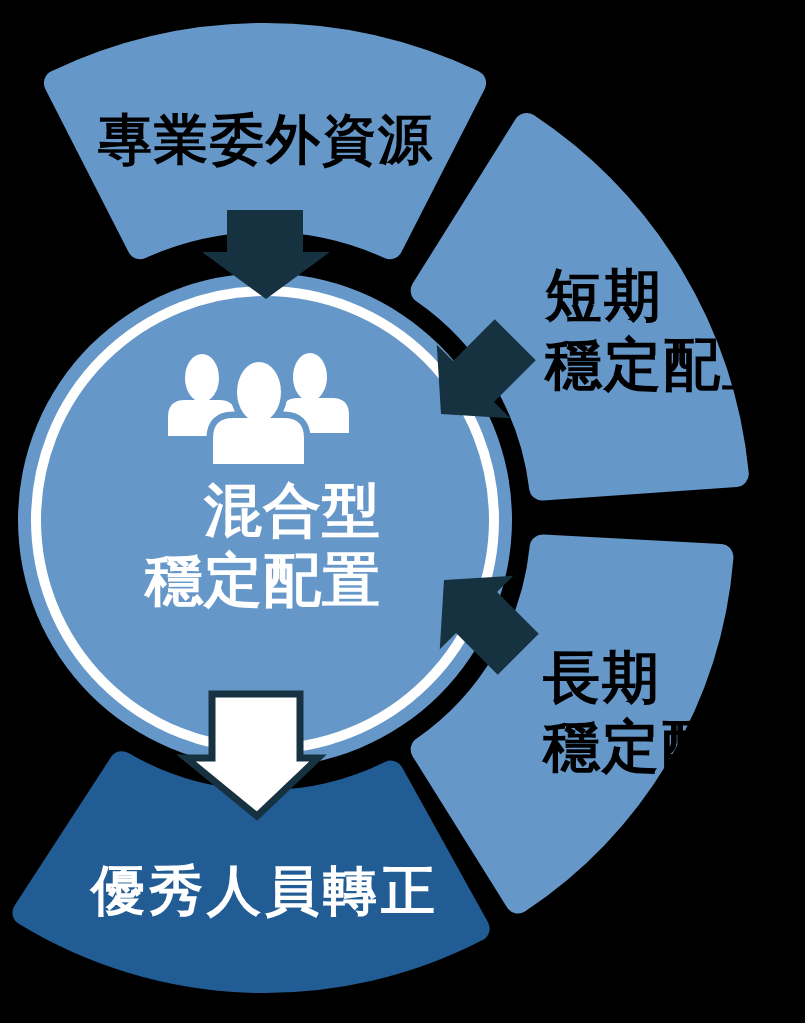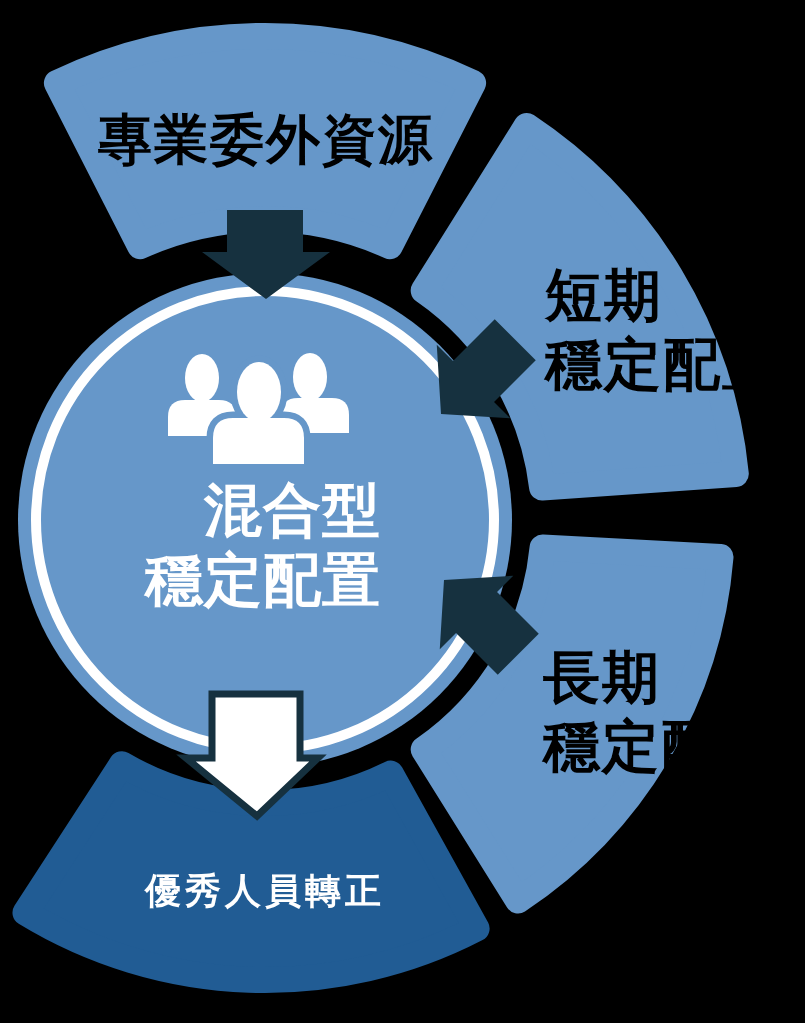--- a/index.html
+++ b/index.html
@@ -4,21 +4,21 @@
 <style>
   html,body{margin:0;padding:0;background:#000;}
   .stage{position:relative;width:805px;height:1023px;overflow:hidden;background:#000;
          font-family:"Liberation Sans","DejaVu Sans",sans-serif;}
   svg{position:absolute;left:0;top:0;}
   .seg{stroke-width:26;stroke-linejoin:round;stroke-linecap:round;}
   .lbl{position:absolute;font-weight:700;white-space:nowrap;}
   .lbl-top{left:266px;top:140px;transform:translate(-50%,-50%);font-size:54px;letter-spacing:2px;}
   .lbl-rt{left:545px;top:261px;font-size:57px;line-height:69px;letter-spacing:2px;}
   .lbl-rb{left:543px;top:643px;font-size:57px;line-height:69px;letter-spacing:2px;}
-  .lbl-bottom{left:265px;top:891px;transform:translate(-50%,-50%);font-size:36px;letter-spacing:4px;}
+  .lbl-bottom{left:265px;top:891px;transform:translate(-50%,-50%);font-size:54px;letter-spacing:4px;}
   .lbl-center{left:263px;top:475px;transform:translateX(-50%);text-align:right;
               font-size:58px;line-height:70px;letter-spacing:1px;}
   .lbl div{display:block;}
 </style>
 </head>
 <body>
 
 <div class="stage" style="background: rgb(0, 0, 0);">
   <svg width="805" height="1023" viewBox="0 0 805 1023">
 

